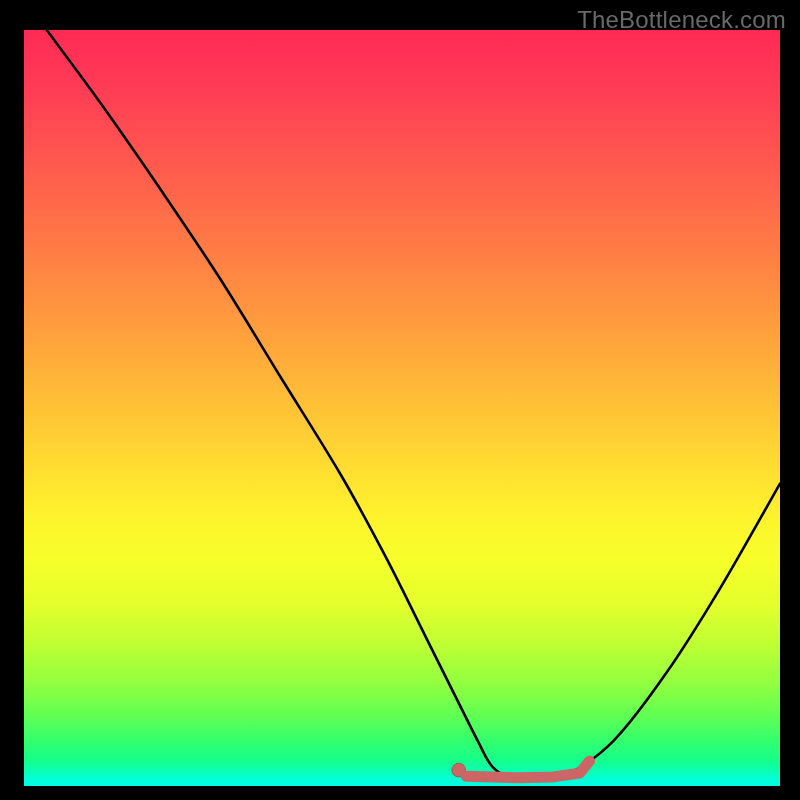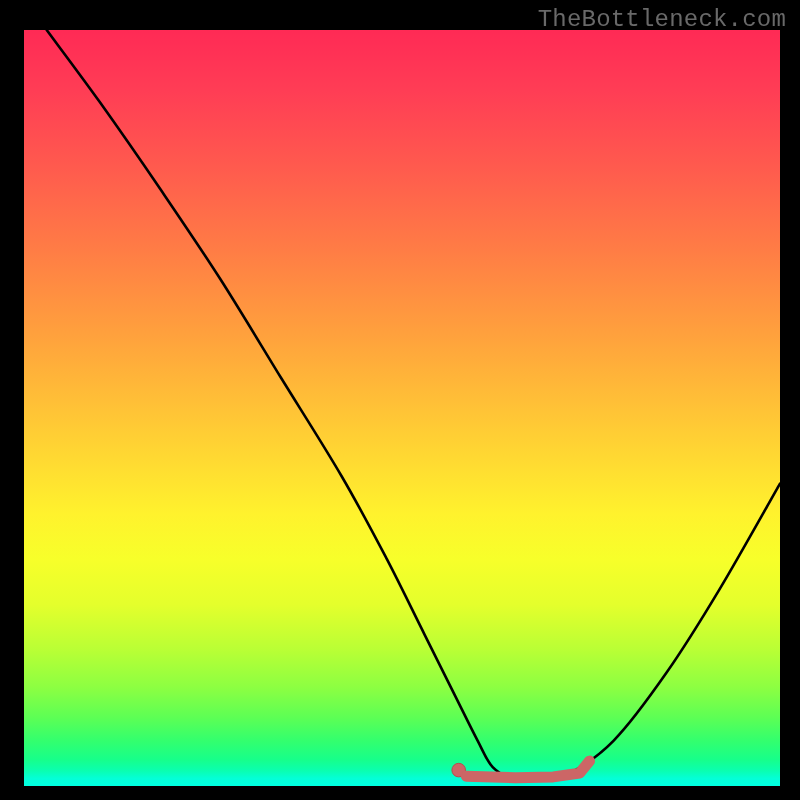--- a/index.html
+++ b/index.html
@@ -7,21 +7,21 @@
   .container {
     width: 800px;
     height: 800px;
     position: relative;
     background: #000;
   }
   .watermark {
     position: absolute;
     top: 6px;
     right: 14px;
-    font-family: Liberation Mono, monospace;
+    font-family: Liberation Sans, sans-serif;
     font-size: 24px;
     font-weight: 500;
     color: #696969;
     letter-spacing: 0.2px;
   }
   .plot-area {
     position: absolute;
     left: 24px;
     top: 30px;
     width: 756px;

